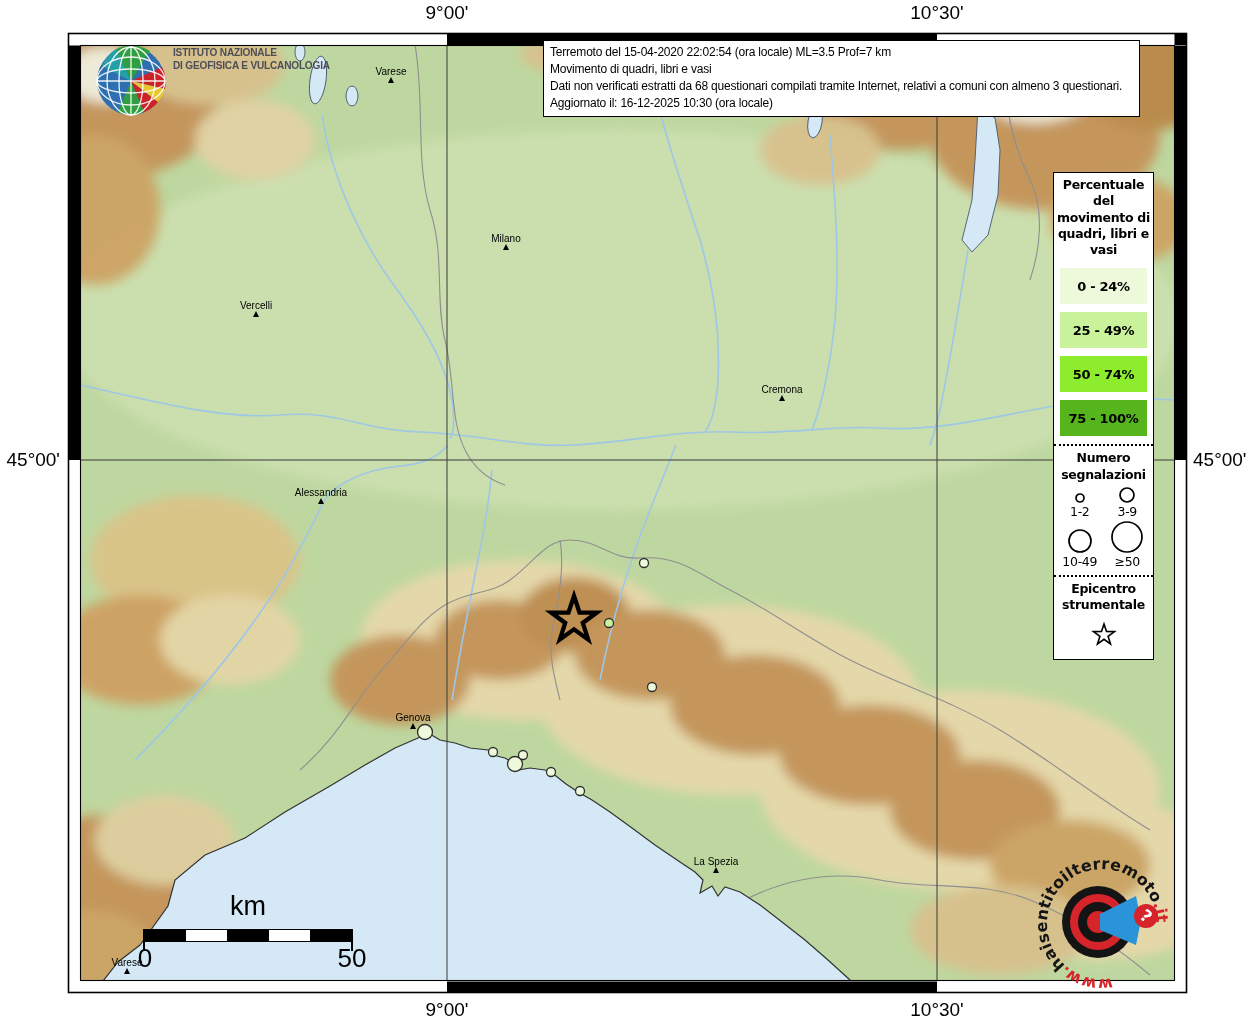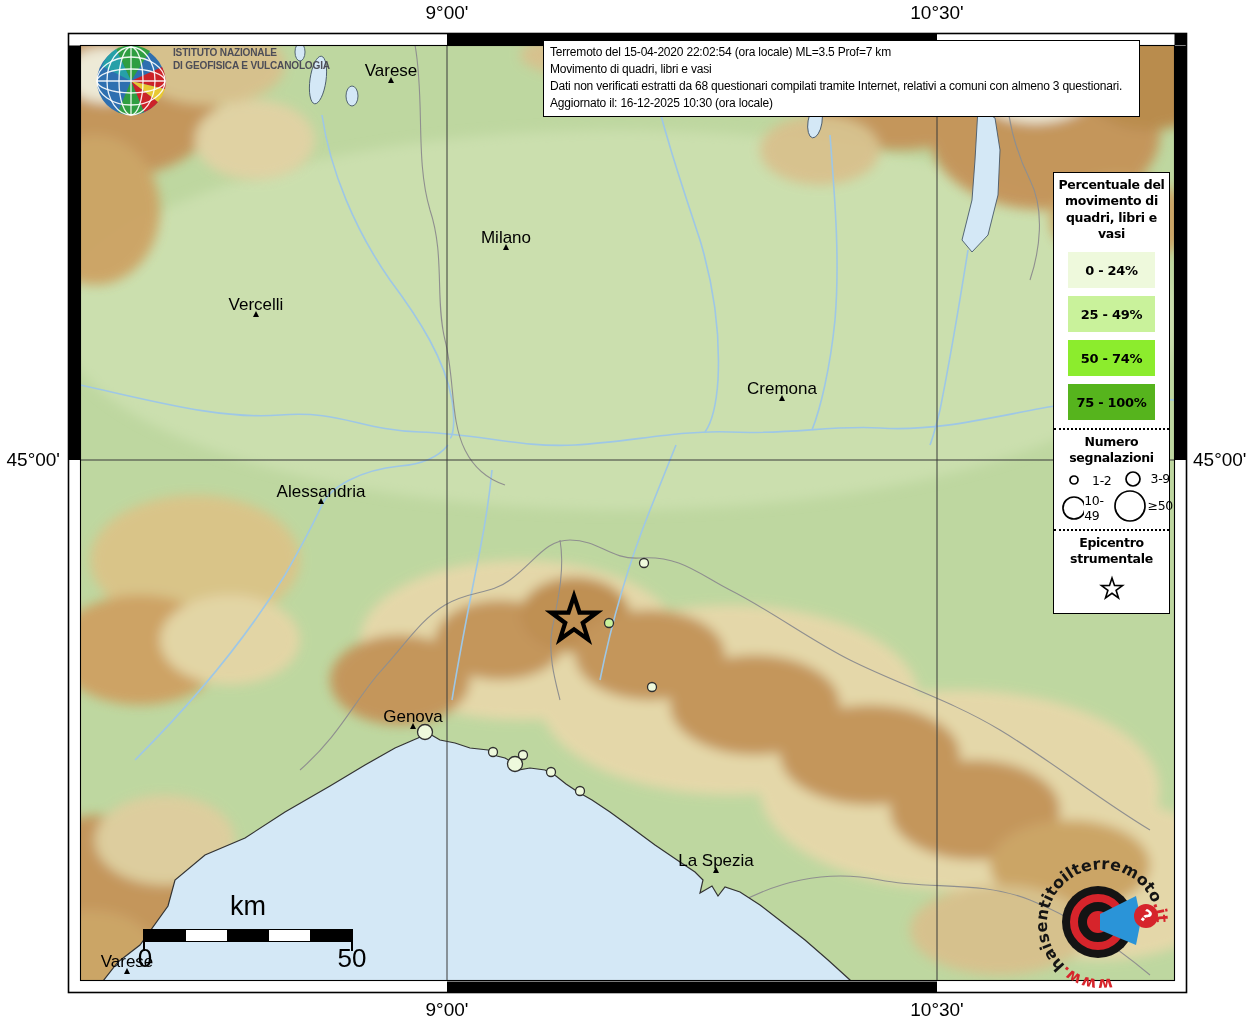--- a/index.html
+++ b/index.html
@@ -9,34 +9,34 @@
   #map-svg{position:absolute;left:0;top:0;}
 
   .axis-label{position:absolute;font-size:19px;white-space:nowrap;}
   .axis-top{top:2px;transform:translateX(-50%);}
   .axis-bottom{top:999px;transform:translateX(-50%);}
 
   #info-box{position:absolute;left:543px;top:40px;background:#fff;
     border:1px solid #000;padding:3px 17px 4px 6px;font-size:12px;
     line-height:17px;letter-spacing:-0.2px;white-space:nowrap;}
 
-  #legend{position:absolute;left:1053px;top:172px;width:117px;background:#fff;
+  #legend{position:absolute;left:1053px;top:172px;width:101px;background:#fff;
     border:1.5px solid #000;font-family:"DejaVu Sans",sans-serif;box-sizing:border-box;}
   .legend-title{font-weight:bold;font-size:12.5px;letter-spacing:-0.3px;
     text-align:center;padding:4px 1px 2px;line-height:1.3;}
   .swatch{width:87px;height:36px;margin:8px auto;display:flex;align-items:center;
     justify-content:center;font-weight:bold;font-size:13px;letter-spacing:-0.3px;}
   .legend-divider{border-top:2px dotted #000;}
   #report-grid{display:grid;grid-template-columns:1fr 1fr;justify-items:center;
     align-items:end;padding:1px 2px 6px;row-gap:1px;}
-  .report-cell{display:flex;flex-direction:row;align-items:center;justify-content:flex-end;}
+  .report-cell{display:flex;flex-direction:column;align-items:center;justify-content:flex-end;}
   .report-label{font-size:12.5px;letter-spacing:-0.3px;}
   #legend-star-wrap{text-align:center;padding:4px 0 8px;}
 
-  .city-label{position:absolute;font-size:17px;white-space:nowrap;
+  .city-label{position:absolute;font-size:10px;white-space:nowrap;
     transform:translate(-50%,-50%);}
   .city-marker{position:absolute;width:0;height:0;border-left:3.5px solid transparent;
     border-right:3.5px solid transparent;border-bottom:6px solid #000;
     transform:translate(-50%,0);}
 
   #ingv-logo{position:absolute;left:96px;top:46px;display:flex;}
   #ingv-name{margin-left:7px;font-size:10.5px;font-weight:bold;color:#4d4d57;
     line-height:13px;letter-spacing:-0.2px;transform:scaleX(.96);transform-origin:left;}
 
   #scalebar-km{position:absolute;left:144px;top:891px;width:208px;text-align:center;

